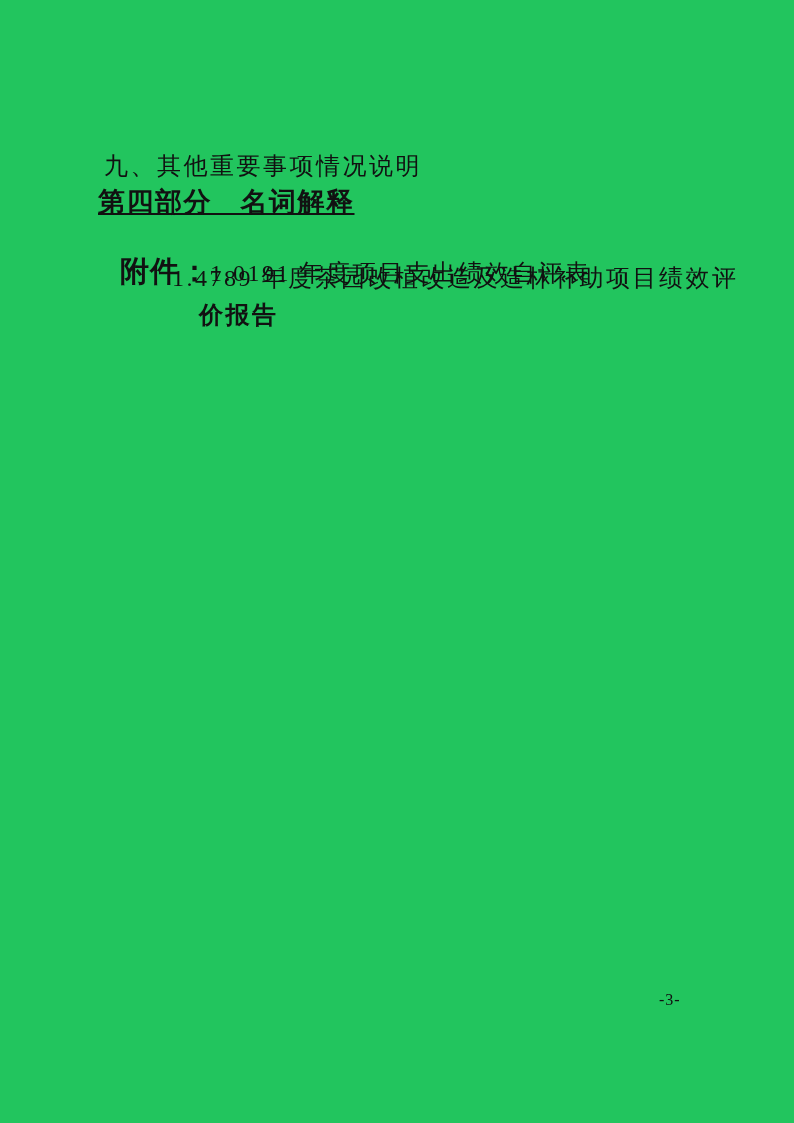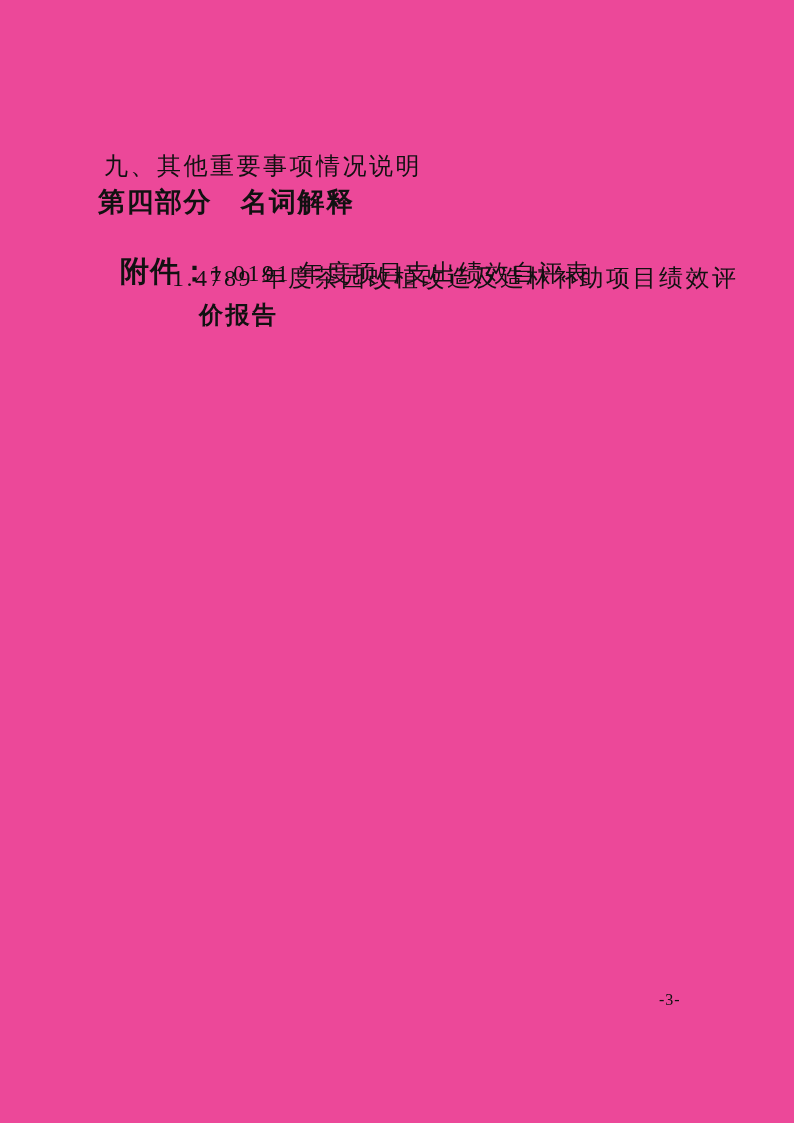--- a/index.html
+++ b/index.html
@@ -5,37 +5,38 @@
   html, body {
     margin: 0;
     padding: 0;
     background: #ffffff;
   }
   .page {
     position: relative;
     width: 794px;
     height: 1123px;
     margin: 0 auto;
-    background: #ec4899;
+    background: #22c55e;
     color: #111111;
     font-family: "Liberation Serif", serif;
     overflow: hidden;
   }
   .line {
     position: absolute;
     white-space: pre;
     line-height: 30px;
   }
   .cn-regular {
     font-size: 24px;
     letter-spacing: 2.5px;
     font-weight: 400;
   }
   .cn-bold {
     font-weight: 700;
+    text-decoration: underline;
   }
   .heading-part {
     font-size: 27px;
     letter-spacing: 1.5px;
     line-height: 32px;
   }
   .attach-label {
     font-size: 29px;
     letter-spacing: 1px;
     font-weight: 700;

